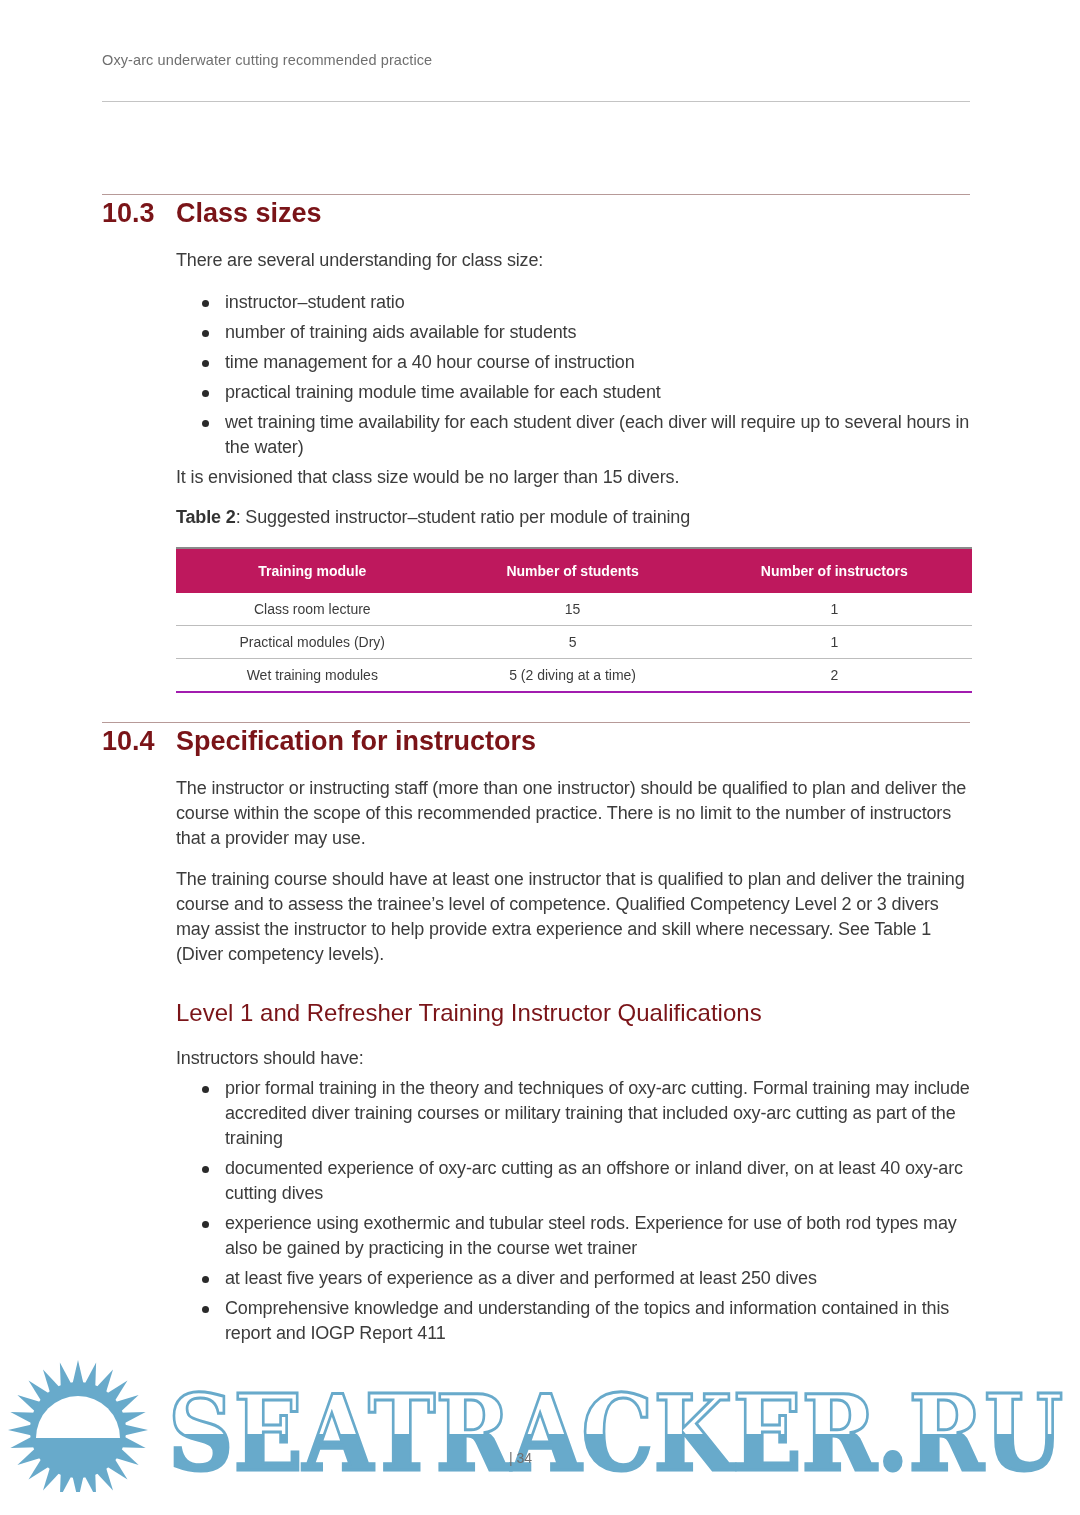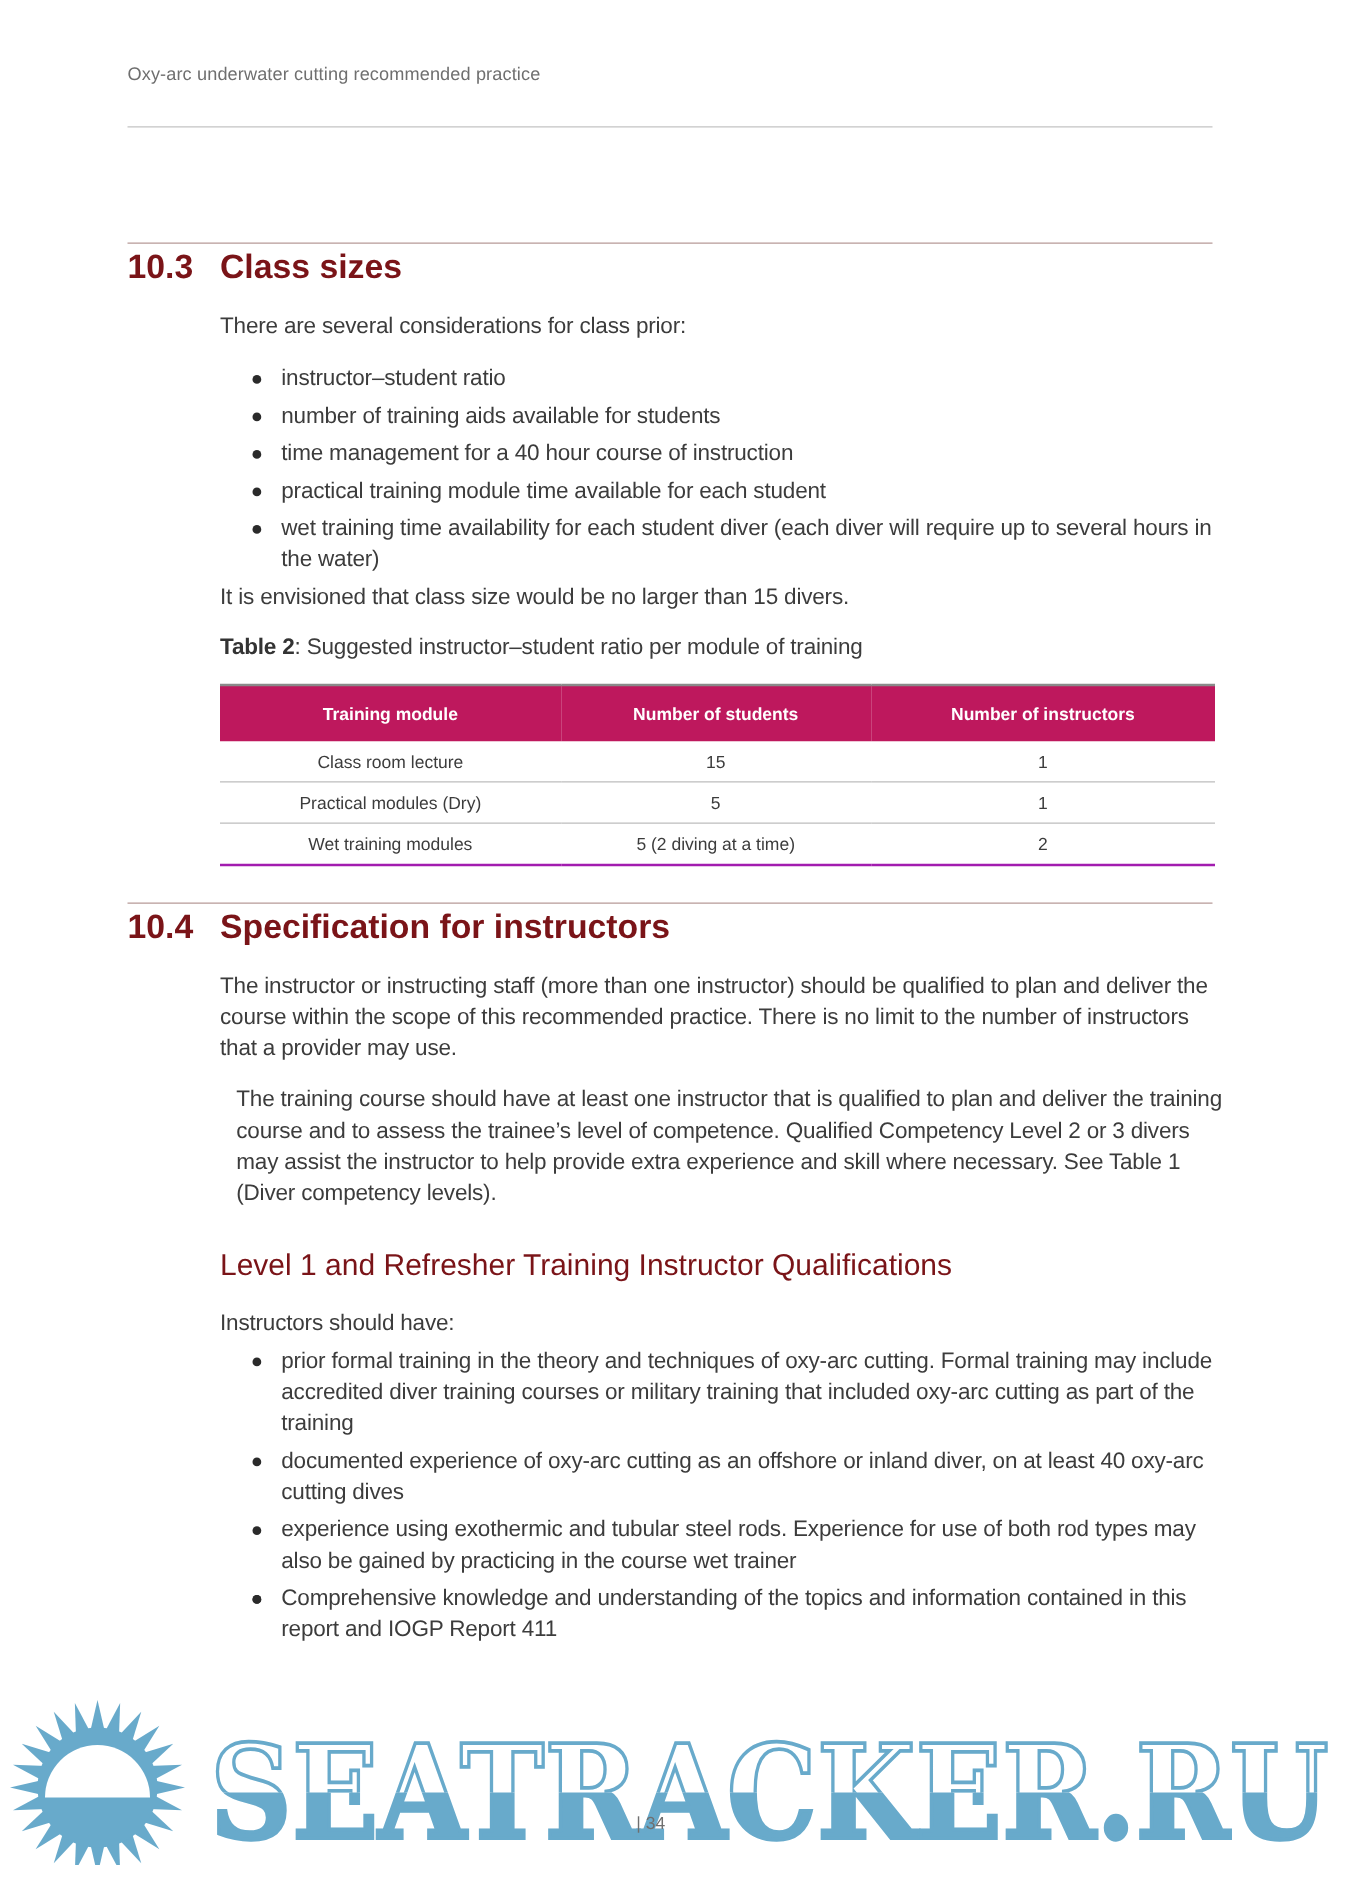--- a/index.html
+++ b/index.html
@@ -73,21 +73,21 @@
 <body>
 
 <div class="running-header">Oxy-arc underwater cutting recommended practice</div>
 <div class="header-rule"></div>
 
 <div class="section-rule" style="top:194px;"></div>
 <h2 class="section-heading" style="top:198px; margin:0;">
   <span class="num">10.3</span><span>Class sizes</span>
 </h2>
 
-<div class="text" style="top:248px;">There are several considerations for class prior:</div>
+<div class="text" style="top:248px;">There are several understanding for class size:</div>
 
 <ul class="bullets" style="top:278px;">
   <li style="margin-bottom:5px;margin-top:12px;"><span class="dot"></span><span>instructor–student ratio</span></li>
   <li style="margin-bottom:5px;"><span class="dot"></span><span>number of training aids available for students</span></li>
   <li style="margin-bottom:5px;"><span class="dot"></span><span>time management for a 40 hour course of instruction</span></li>
   <li style="margin-bottom:5px;"><span class="dot"></span><span>practical training module time available for each student</span></li>
   <li><span class="dot"></span><span>wet training time availability for each student diver (each diver will require up to several hours in the water)</span></li>
 </ul>
 
 <div class="text" style="top:465px;">It is envisioned that class size would be no larger than 15 divers.</div>
@@ -120,31 +120,31 @@
     </tr>
   </tbody>
 </table>
 
 <div class="section-rule" style="top:722px;"></div>
 <h2 class="section-heading" style="top:726px; margin:0;">
   <span class="num">10.4</span><span>Specification for instructors</span>
 </h2>
 
 <div class="text" style="top:776px;">The instructor or instructing staff (more than one instructor) should be qualified to plan and deliver the course within the scope of this recommended practice. There is no limit to the number of instructors that a provider may use.</div>
-<div class="text" style="top:867px;margin-left:13px;">The training course should have at least one instructor that is qualified to plan and deliver the training course and to assess the trainee’s level of competence. Qualified Competency Level 2 or 3 divers may assist the instructor to help provide extra experience and skill where necessary. See Table 1 (Diver competency levels).</div>
+<div class="text" style="top:867px;">The training course should have at least one instructor that is qualified to plan and deliver the training course and to assess the trainee’s level of competence. Qualified Competency Level 2 or 3 divers may assist the instructor to help provide extra experience and skill where necessary. See Table 1 (Diver competency levels).</div>
 
 <div class="sub-heading">Level 1 and Refresher Training Instructor Qualifications</div>
 
 <div class="text" style="top:1046px;">Instructors should have:</div>
 
 <ul class="bullets" style="top:1076px;">
   <li style="margin-bottom:5px;"><span class="dot"></span><span>prior formal training in the theory and techniques of oxy-arc cutting. Formal training may include accredited diver training courses or military training that included oxy-arc cutting as part of the training</span></li>
   <li style="margin-bottom:5px;"><span class="dot"></span><span>documented experience of oxy-arc cutting as an offshore or inland diver, on at least 40 oxy-arc cutting dives</span></li>
   <li style="margin-bottom:5px;"><span class="dot"></span><span>experience using exothermic and tubular steel rods. Experience for use of both rod types may also be gained by practicing in the course wet trainer</span></li>
-  <li style="margin-bottom:5px;"><span class="dot"></span></li>
+  <li style="margin-bottom:5px;"><span class="dot"></span><span>at least five years of experience as a diver and performed at least 250 dives</span></li>
   <li><span class="dot"></span><span>Comprehensive knowledge and understanding of the topics and information contained in this report and IOGP Report 411</span></li>
 </ul>
 
 <div class="watermark">
   <svg width="1080" height="140" viewBox="0 0 1080 140" xmlns="http://www.w3.org/2000/svg">
     <defs>
       <clipPath id="topHalf">
           <rect x="0" y="0" width="1080" height="82"></rect>
         </clipPath>
       <clipPath id="bottomHalf">

